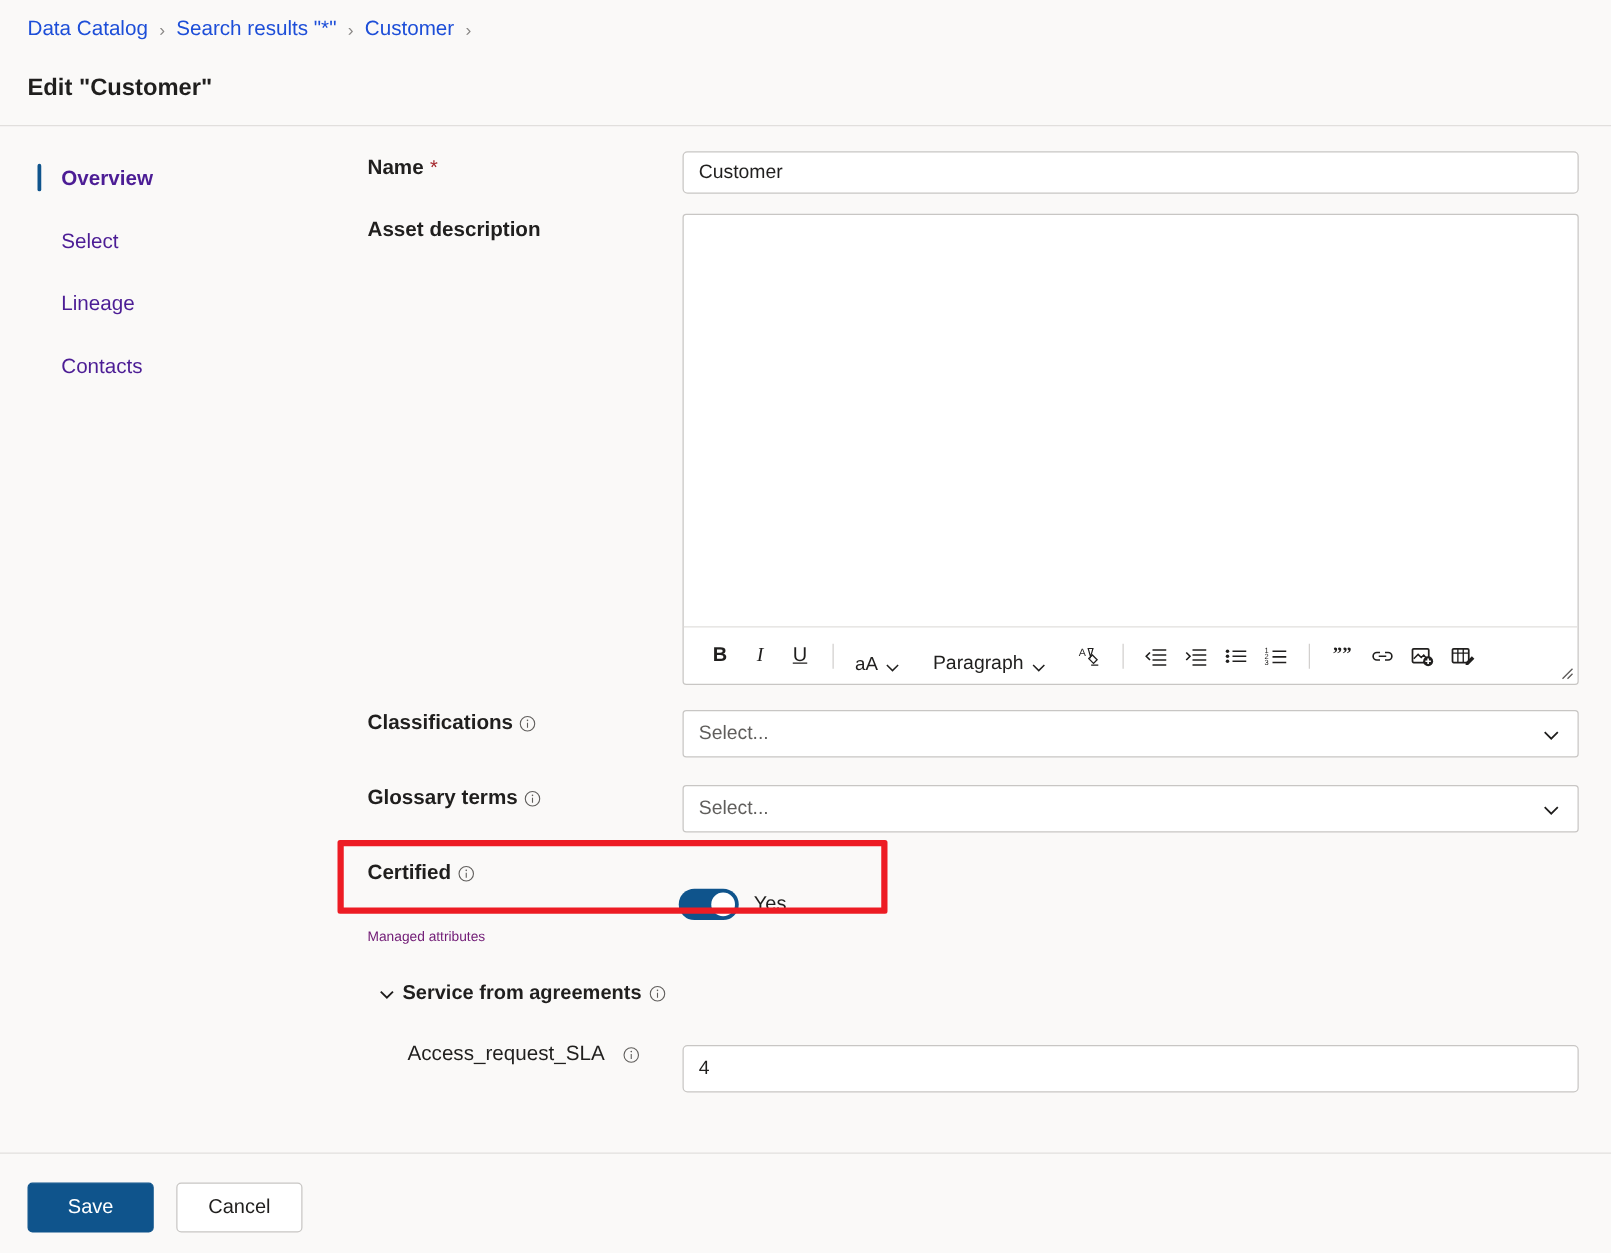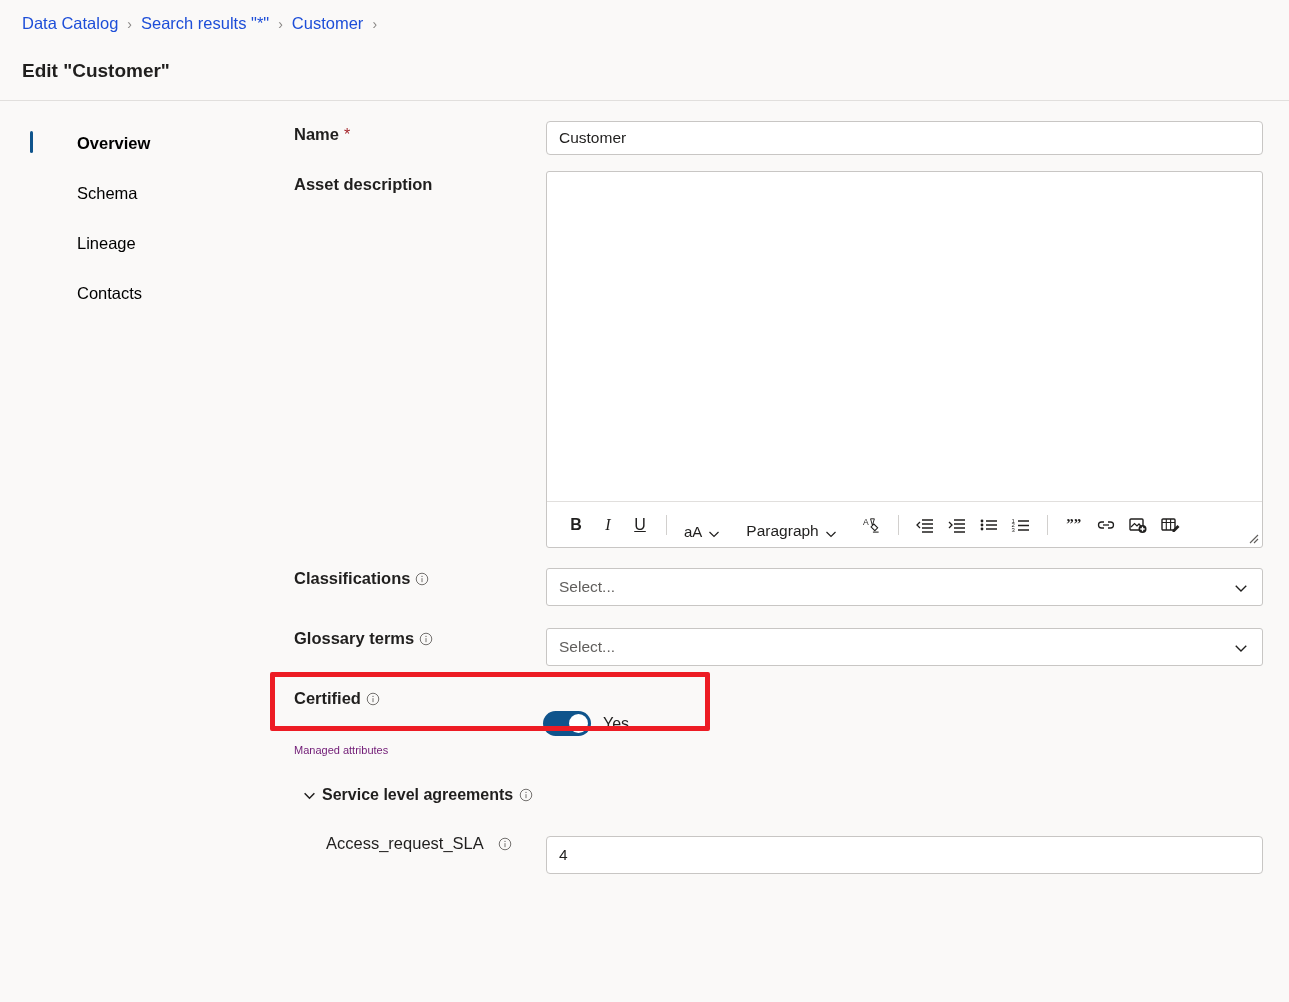--- a/index.html
+++ b/index.html
@@ -15,21 +15,21 @@
 
   
   .header { position: absolute; left: 0; top: 0; width: 1289px; height: 101px; background: #faf9f8; border-bottom: 1px solid #e1dfdd; }
   .breadcrumb { position: absolute; left: 22px; top: 14px; display: flex; align-items: center; font-size: 16.5px; color: #323130; }
   .bc-item { color: #1d4ed8; cursor: pointer; white-space: nowrap; }
   .bc-sep { margin: 0 9px; color: #8a8886; font-size: 14px; }
   .page-title { position: absolute; left: 22px; top: 60px; font-size: 19px; font-weight: bold; color: #201f1e; }
 
   
   .sidebar { position: absolute; left: 0; top: 101px; width: 270px; height: 821px; }
-  .side-item { position: relative; height: 50px; display: flex; align-items: center; padding-left: 77px; font-size: 16.5px; color: #000000; cursor: pointer; }
+  .side-item { position: relative; height: 50px; display: flex; align-items: center; padding-left: 49px; font-size: 16.5px; color: #4c1d95; cursor: pointer; }
   .side-item.active { font-weight: bold; }
   .side-item.active::before { content: ""; position: absolute; left: 30px; top: 13px; width: 3px; height: 22px; background: #0f548c; border-radius: 2px; }
 
   
   .form { position: absolute; left: 270px; top: 101px; width: 1019px; height: 821px; }
   .row { position: absolute; }
   .label { font-size: 16.5px; color: #201f1e; font-weight: bold; display: flex; align-items: center; gap: 5px; }
   .req { color: #a4262c; font-weight: normal; font-size: 16px; }
   .info-icon { display: inline-flex; width: 14px; height: 14px; }
   .info-icon svg { width: 14px; height: 14px; display: block; }
@@ -88,21 +88,21 @@
       <span class="bc-sep">›</span>
     </div>
     <div class="page-title">Edit "Customer"</div>
   </div>
 
   <div class="sidebar">
     <div class="side-item active" style="margin-top:17px;">
       <span>Overview</span>
     </div>
     <div class="side-item">
-      <span>Schema</span>
+      <span>Select</span>
     </div>
     <div class="side-item">
       <span>Lineage</span>
     </div>
     <div class="side-item">
       <span>Contacts</span>
     </div>
   </div>
 
   <div class="form">
@@ -272,21 +272,21 @@
       </div>
       <span style="font-size:16px;">Yes</span>
     </div>
 
     <div class="section-head" style="position:absolute; left:24px; top:643px; font-weight:normal;">Managed attributes</div>
 
     <div class="group-head" style="position:absolute; left:33px; top:685px;">
       <svg width="13" height="13" viewBox="0 0 12 12">
           <path d="M1.5 4 L6 8.5 L10.5 4" fill="none" stroke="#201f1e" stroke-width="1.4"></path>
         </svg>
-      <span>Service level agreements</span>
+      <span>Service from agreements</span>
       <span class="info-icon">
         <svg viewBox="0 0 16 16">
             <circle cx="8" cy="8" r="6.6" fill="none" stroke="#605e5c" stroke-width="1"></circle>
             <circle cx="8" cy="4.9" r="0.75" fill="#605e5c"></circle>
             <path d="M8 7 V11.6" stroke="#605e5c" stroke-width="1"></path>
           </svg>
       </span>
     </div>
 
     <div style="position:absolute; left:56px; top:733px; display:flex; align-items:center; gap:14px; font-size:16.5px;">
@@ -299,14 +299,18 @@
           </svg>
       </span>
     </div>
     <div class="field-input" style="position:absolute; left:276px; top:735px; width:717px; height:38px;">
       <span>4</span>
     </div>
   </div>
 
   <div class="red-box" style="left:270px; top:672px; width:440px; height:59px;"></div>
 
+  <div class="footer">
+    <div class="btn btn-primary">Save</div>
+    <div class="btn btn-secondary">Cancel</div>
+  </div>
 
 </div>
 
 </body></html>

